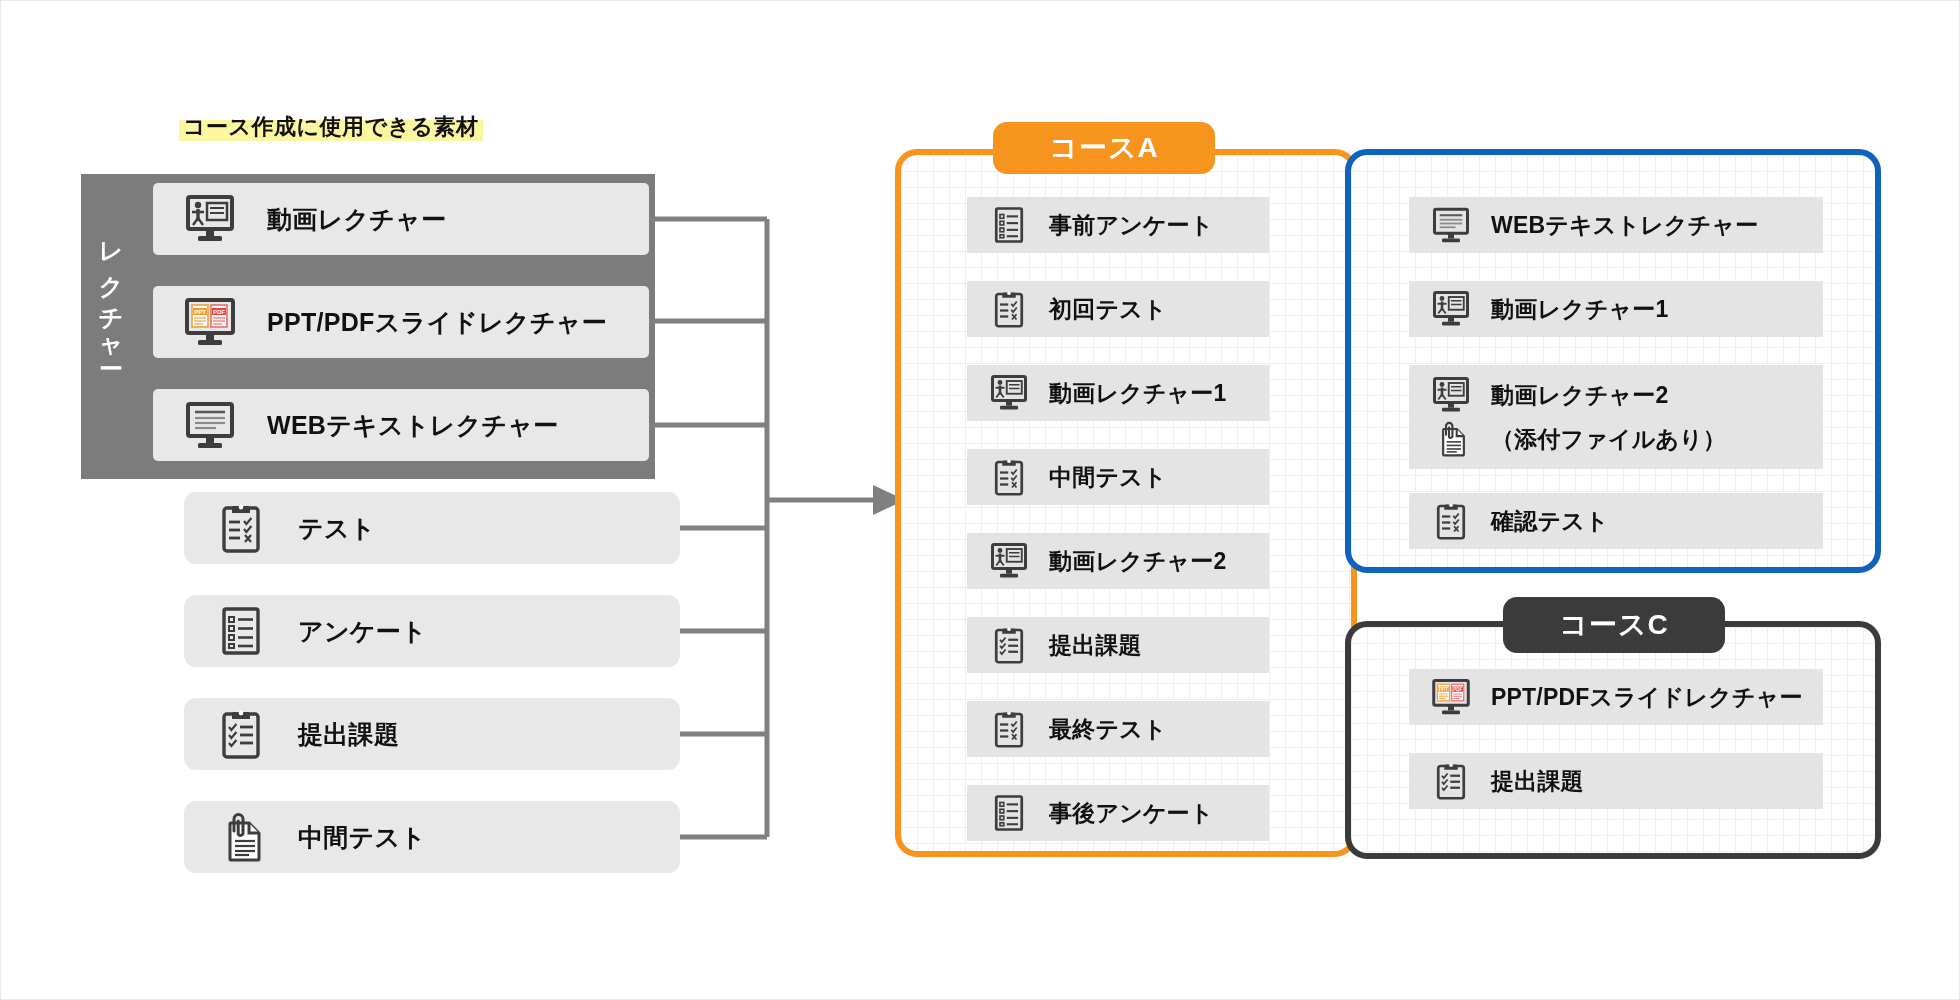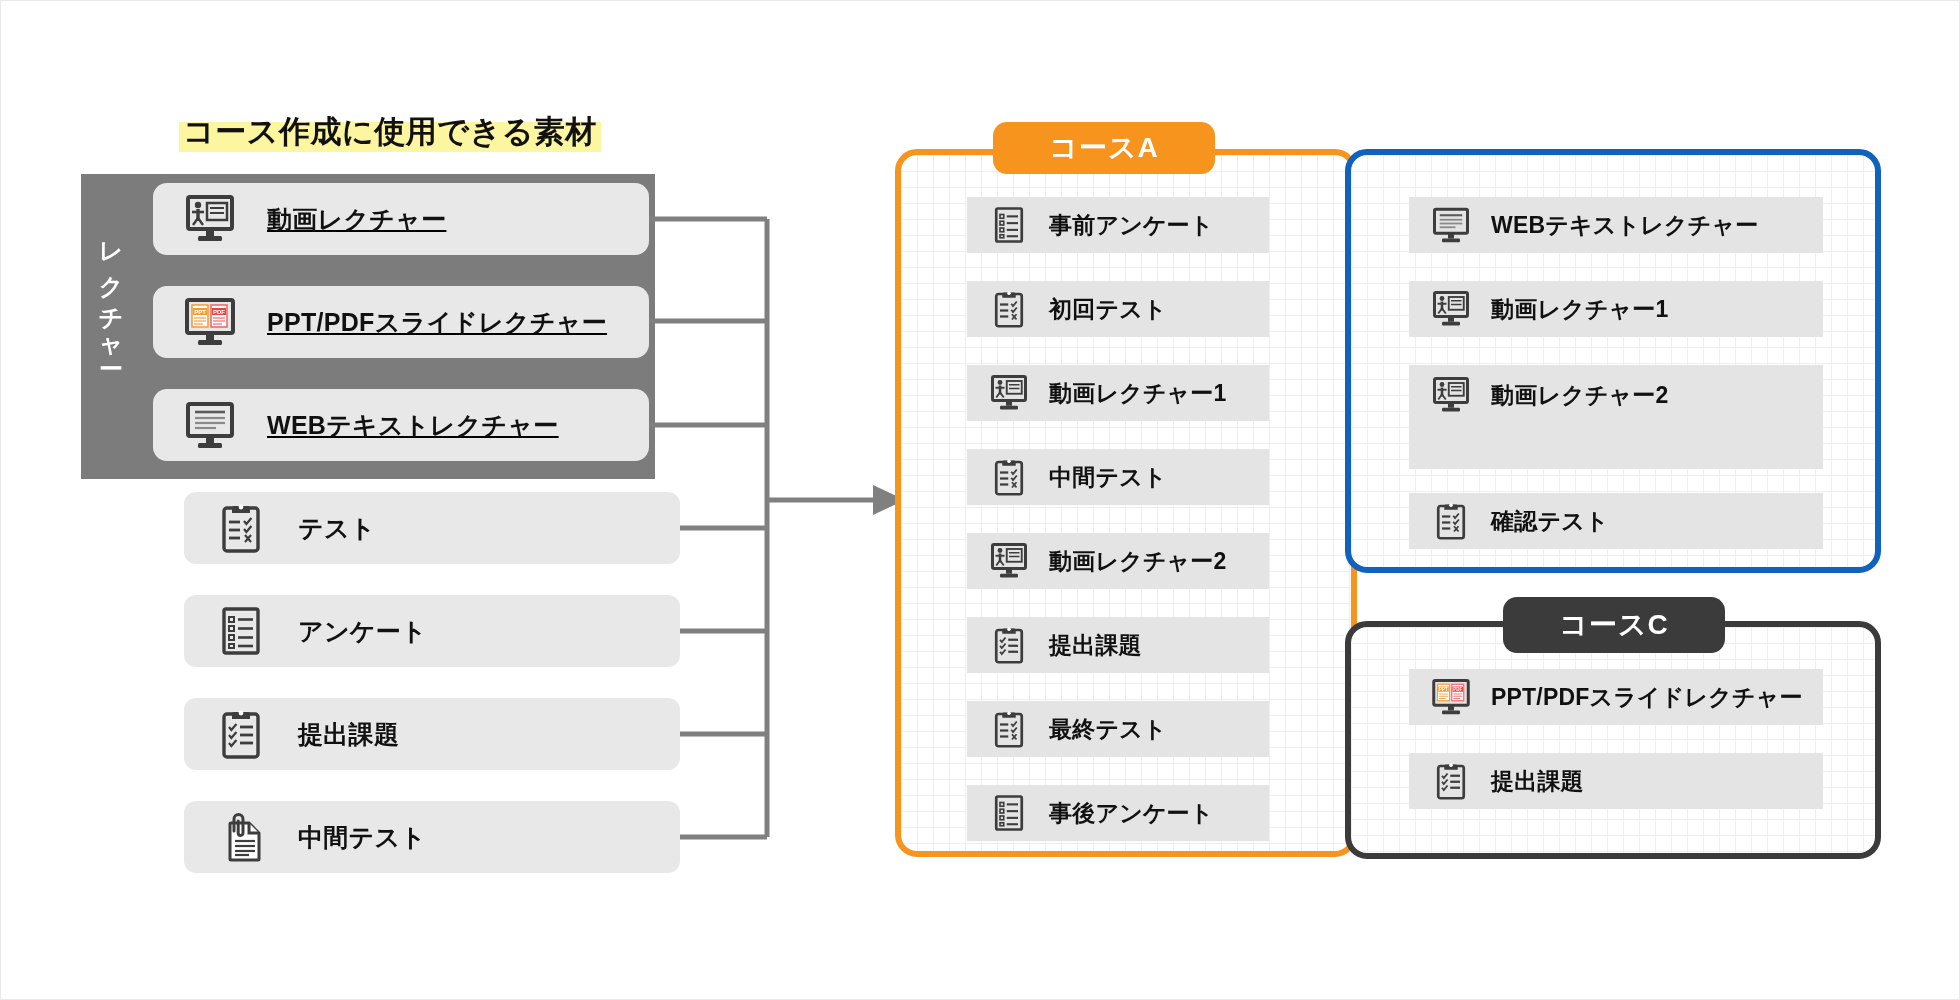--- a/index.html
+++ b/index.html
@@ -14,21 +14,21 @@
     position: relative;
     width: 1960px; height: 1000px;
     background: #ffffff;
     border: 1px solid #e9e9e9;
   }
 
   
   #title {
     position: absolute;
     left: 178px; top: 113px;
-    font-size: 31px;
+    font-size: 22px;
     font-weight: 700;
     color: #111111;
     letter-spacing: 0.5px;
     white-space: nowrap;
     background: linear-gradient(transparent 22%, #FCF6A0 22%, #FCF6A0 100%);
     padding: 0 4px 2px 4px;
     line-height: 1.15;
   }
 
   
@@ -53,21 +53,21 @@
 
   .material-item {
     position: absolute;
     display: flex;
     align-items: center;
     background: #E8E8E8;
     height: 72px;
     width: 496px;
     left: 152px;
   }
-  .material-item.in-group { border-radius: 14px; text-decoration: underline; }
+  .material-item.in-group { border-radius: 5px; }
   .material-item.out-group { border-radius: 12px; margin-left: 31px; }
   .material-item .mi-icon {
     width: 58px; height: 58px;
     margin-left: 28px;
     flex: 0 0 58px;
     display: flex; align-items: center; justify-content: center;
   }
   .material-item .mi-label {
     margin-left: 28px;
     font-size: 25px;
@@ -504,20 +504,34 @@
               <rect x="14.3" y="18" width="3.4" height="12" fill="#3D3D3D"></rect>
               <line x1="10" y1="21" x2="22" y2="21" stroke="#3D3D3D" stroke-width="2.6"></line>
               <line x1="16" y1="27" x2="11" y2="34" stroke="#3D3D3D" stroke-width="2.4"></line>
               <line x1="16" y1="27" x2="21" y2="34" stroke="#3D3D3D" stroke-width="2.4"></line>
               <rect x="24" y="38" width="8" height="7" fill="#3D3D3D"></rect>
               <rect x="16" y="45" width="24" height="5" rx="1.5" fill="#3D3D3D"></rect>
             </svg>
           </span>
           <span class="ci-label">動画レクチャー2</span>
         </div>
+        <div class="ci-row">
+          <span class="ci-icon">
+            <svg width="40" height="40" viewBox="0 0 56 56">
+              <path d="M18 14 h18 l10 10 v26 a1 1 0 0 1 -1 1 h-27 a1 1 0 0 1 -1 -1 v-35 a1 1 0 0 1 1 -1 z" fill="#ffffff" stroke="#3D3D3D" stroke-width="3"></path>
+              <path d="M36 14 v10 h10" fill="#ffffff" stroke="#3D3D3D" stroke-width="3"></path>
+              <line x1="22" y1="32" x2="42" y2="32" stroke="#3D3D3D" stroke-width="2.2"></line>
+              <line x1="22" y1="37" x2="42" y2="37" stroke="#3D3D3D" stroke-width="2.2"></line>
+              <line x1="22" y1="42" x2="42" y2="42" stroke="#3D3D3D" stroke-width="2.2"></line>
+              <line x1="22" y1="46" x2="36" y2="46" stroke="#3D3D3D" stroke-width="2.2"></line>
+              <path d="M21 22 v-12 a4.5 4.5 0 0 1 9 0 v14 a2.4 2.4 0 0 1 -4.8 0 v-12" fill="none" stroke="#3D3D3D" stroke-width="3" stroke-linecap="round"></path>
+            </svg>
+          </span>
+          <span class="ci-label">（添付ファイルあり）</span>
+        </div>
       </div>
 
       <div class="course-item" style="top:338px">
         <span class="ci-icon">
           <svg width="42" height="42" viewBox="0 0 56 56">
             <rect x="11" y="8" width="34" height="43" rx="3" fill="none" stroke="#3D3D3D" stroke-width="3.6"></rect>
             <path d="M21 6 h14 a2 2 0 0 1 2 2 v5 h-18 v-5 a2 2 0 0 1 2 -2 z" fill="#3D3D3D"></path>
             <circle cx="28" cy="7" r="2.4" fill="#ffffff"></circle>
             <line x1="16" y1="22" x2="27" y2="22" stroke="#3D3D3D" stroke-width="3"></line>
             <line x1="16" y1="30" x2="27" y2="30" stroke="#3D3D3D" stroke-width="3"></line>

